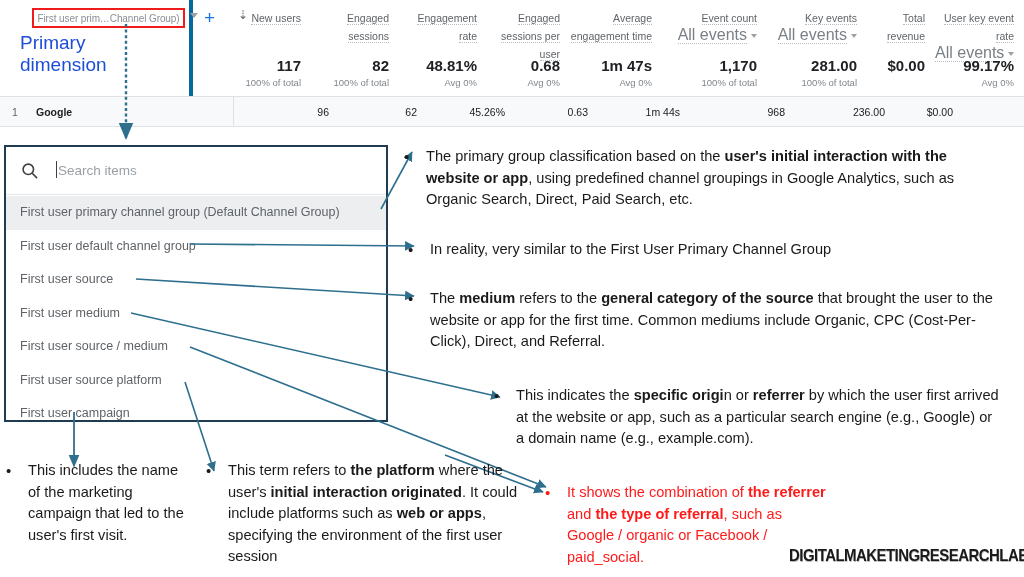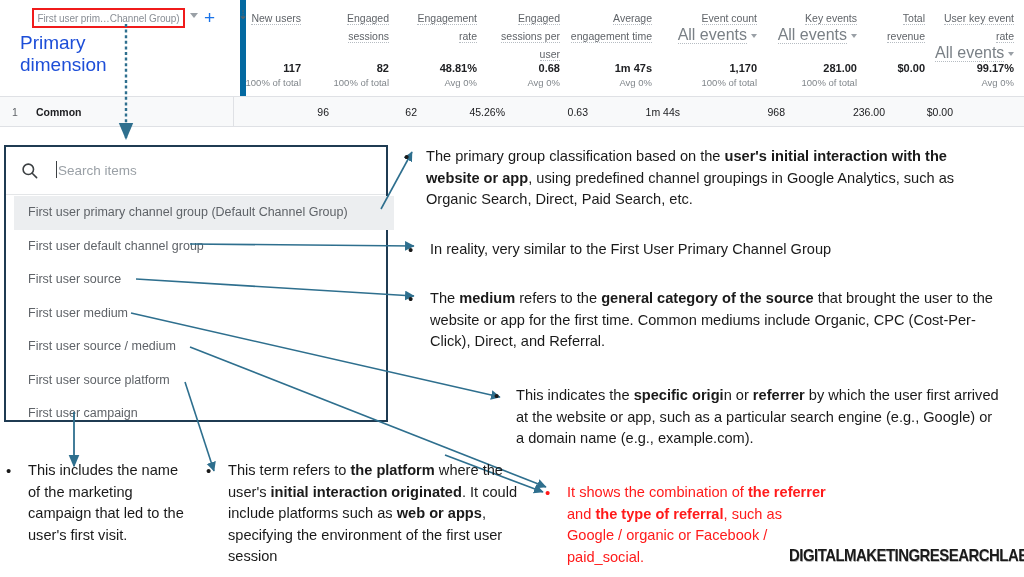--- a/index.html
+++ b/index.html
@@ -20,23 +20,23 @@
   .ga-table {
     position: absolute;
     left: 0; top: 0;
     width: 1024px;
     height: 132px;
     background: #fff;
   }
   .dim-cell {
     position: absolute;
     left: 0; top: 0;
-    width: 246px;
+    width: 193px;
     height: 96px;
-    border-right: 6px solid #0369a1;
+    border-right: 4px solid #0369a1;
     box-sizing: border-box;
   }
   .dim-chip {
     position: absolute;
     left: 32px; top: 8px;
     width: 153px; height: 20px;
     border: 2px solid #f01b1b;
     box-sizing: border-box;
     display: flex;
     align-items: center;
@@ -102,21 +102,21 @@
     margin-left: 4px;
     width: 0; height: 0;
     border-left: 3.5px solid transparent;
     border-right: 3.5px solid transparent;
     border-top: 4.5px solid #9aa0a6;
     vertical-align: middle;
   }
   .m-total {
     position: absolute;
     right: 10px; bottom: 22px;
-    font-size: 11px;
+    font-size: 15px;
     color: #202124;
     font-weight: bold;
     white-space: nowrap;
   }
   .m-totalsub {
     position: absolute;
     right: 10px; bottom: 8px;
     font-size: 9.5px;
     color: #80868b;
     white-space: nowrap;
@@ -234,21 +234,20 @@
   .dd-caret-bar {
     position: absolute;
     left: 50px; top: 14px;
     width: 1px; height: 17px;
     background: #3c4043;
   }
   .dd-list {
     position: absolute;
     left: 0; top: 49px;
     width: 380px;
-    margin-left: 8px;
   }
   .dd-item {
     position: relative;
     height: 33.5px;
     line-height: 33.5px;
     padding-left: 14px;
     font-size: 12.5px;
     color: #5f6368;
     white-space: nowrap;
     box-sizing: border-box;
@@ -368,21 +367,21 @@
             <div class="m-totalsub">Avg 0%</div>
           </div>
         </div>
     </div>
 
     <div class="ga-divider-left"></div>
     <div class="ga-divider"></div>
 
     <div class="ga-data-row">
       <div class="row-index">1</div>
-      <div class="row-name">Common</div>
+      <div class="row-name">Google</div>
       <div class="row-divider-v"></div>
       <div class="row-cells">
         <div class="sort-col"></div>
         <div id="row-cells-host" style="display:flex;">
             <div class="row-cell" style="width: 78px; padding-left: 44px;">96</div>
             <div class="row-cell" style="width: 88px;">62</div>
             <div class="row-cell" style="width: 88px;">45.26%</div>
             <div class="row-cell" style="width: 83px;">0.63</div>
             <div class="row-cell" style="width: 92px;">1m 44s</div>
             <div class="row-cell" style="width: 105px;">968</div>

